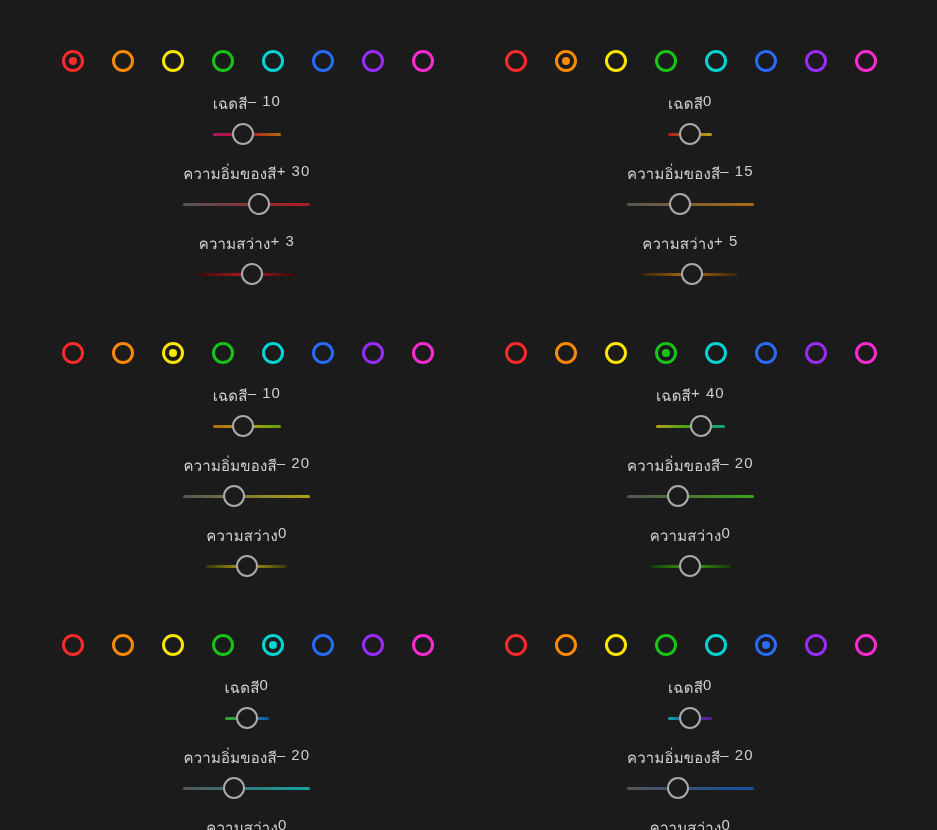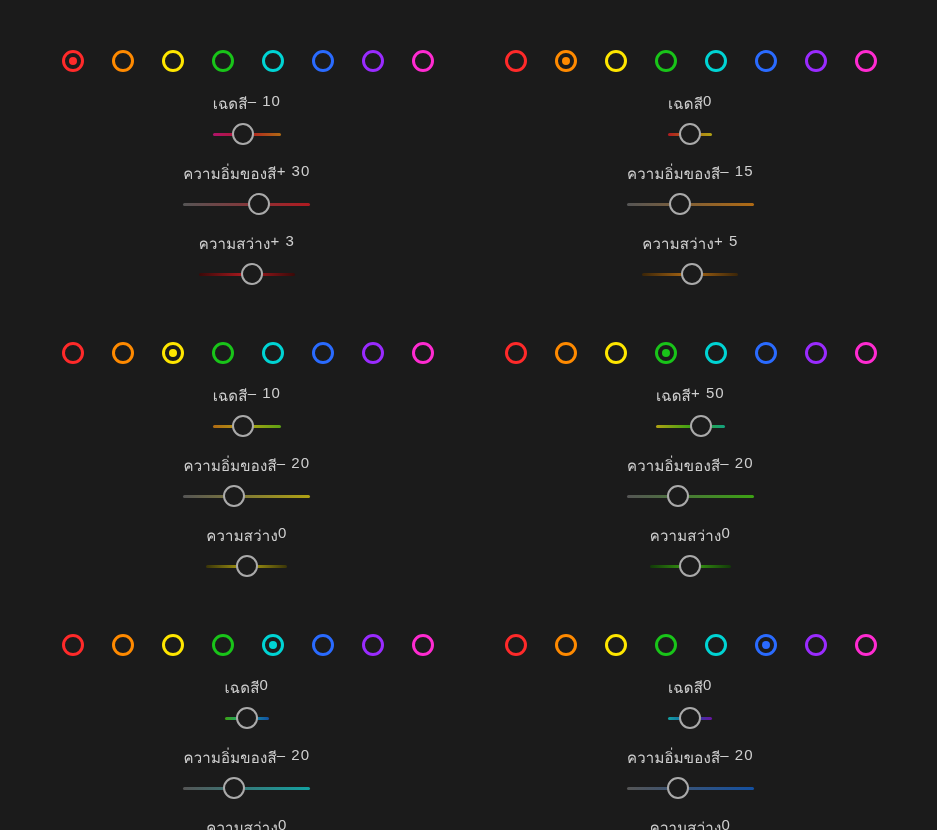--- a/index.html
+++ b/index.html
@@ -243,21 +243,21 @@
         <div class="swatch" style="border-color: rgb(255, 230, 0); color: rgb(255, 230, 0);"></div>
         <div class="swatch selected" style="border-color: rgb(25, 196, 25); color: rgb(25, 196, 25);"></div>
         <div class="swatch" style="border-color: rgb(0, 212, 212); color: rgb(0, 212, 212);"></div>
         <div class="swatch" style="border-color: rgb(42, 107, 255); color: rgb(42, 107, 255);"></div>
         <div class="swatch" style="border-color: rgb(154, 43, 255); color: rgb(154, 43, 255);"></div>
         <div class="swatch" style="border-color: rgb(255, 43, 209); color: rgb(255, 43, 209);"></div>
       </div>
       <div class="slider">
         <div class="slider-header">
           <span class="slider-label">เฉดสี</span>
-          <span class="slider-value">+ 50</span>
+          <span class="slider-value">+ 40</span>
         </div>
         <div class="track-wrap">
           <div class="track" style="--grad: linear-gradient(90deg, #b0a213 0%, #3ca213 50%, #13a280 100%); background: linear-gradient(90deg, rgb(176, 162, 19) 0%, rgb(60, 162, 19) 50%, rgb(19, 162, 128) 100%);"></div>
           <div class="thumb" style="left: 65%;"></div>
         </div>
       </div>
       <div class="slider">
         <div class="slider-header">
           <span class="slider-label">ความอิ่มของสี</span>
           <span class="slider-value">– 20</span>

